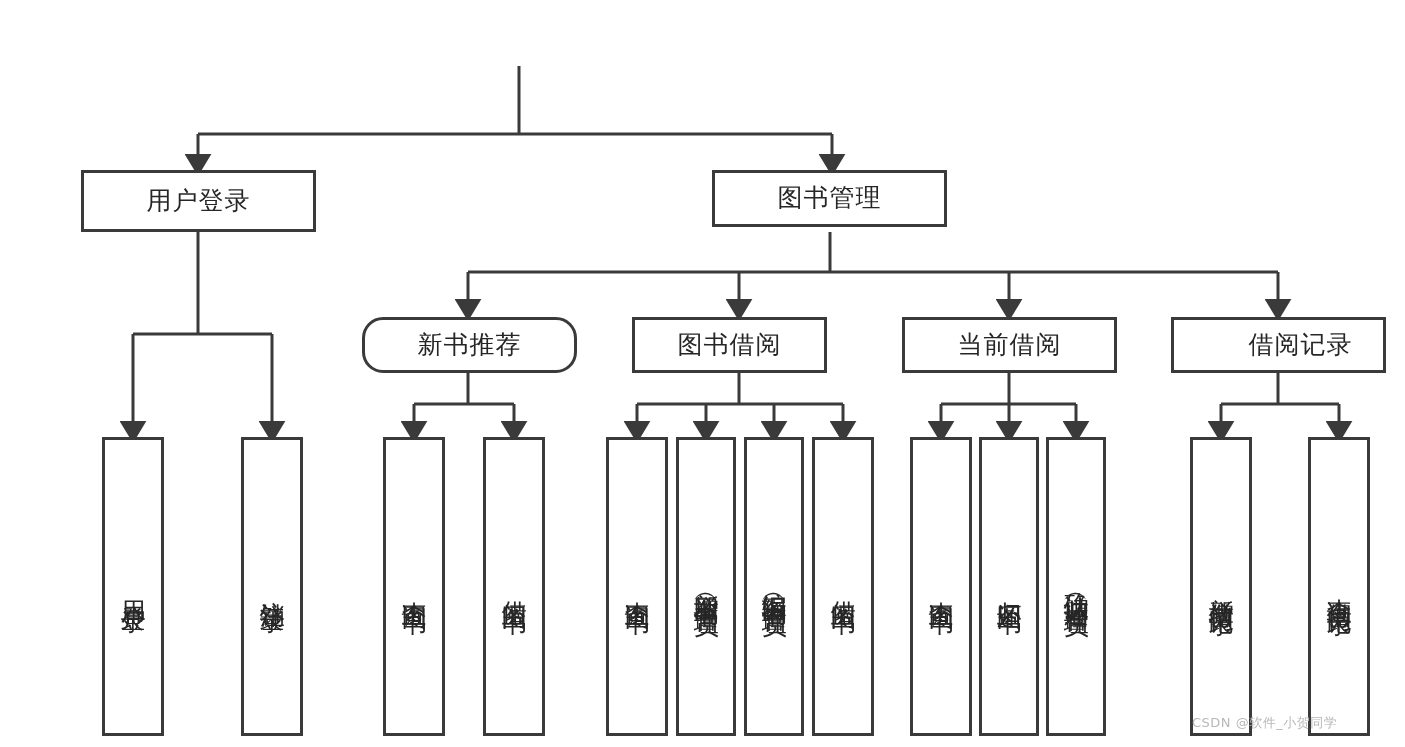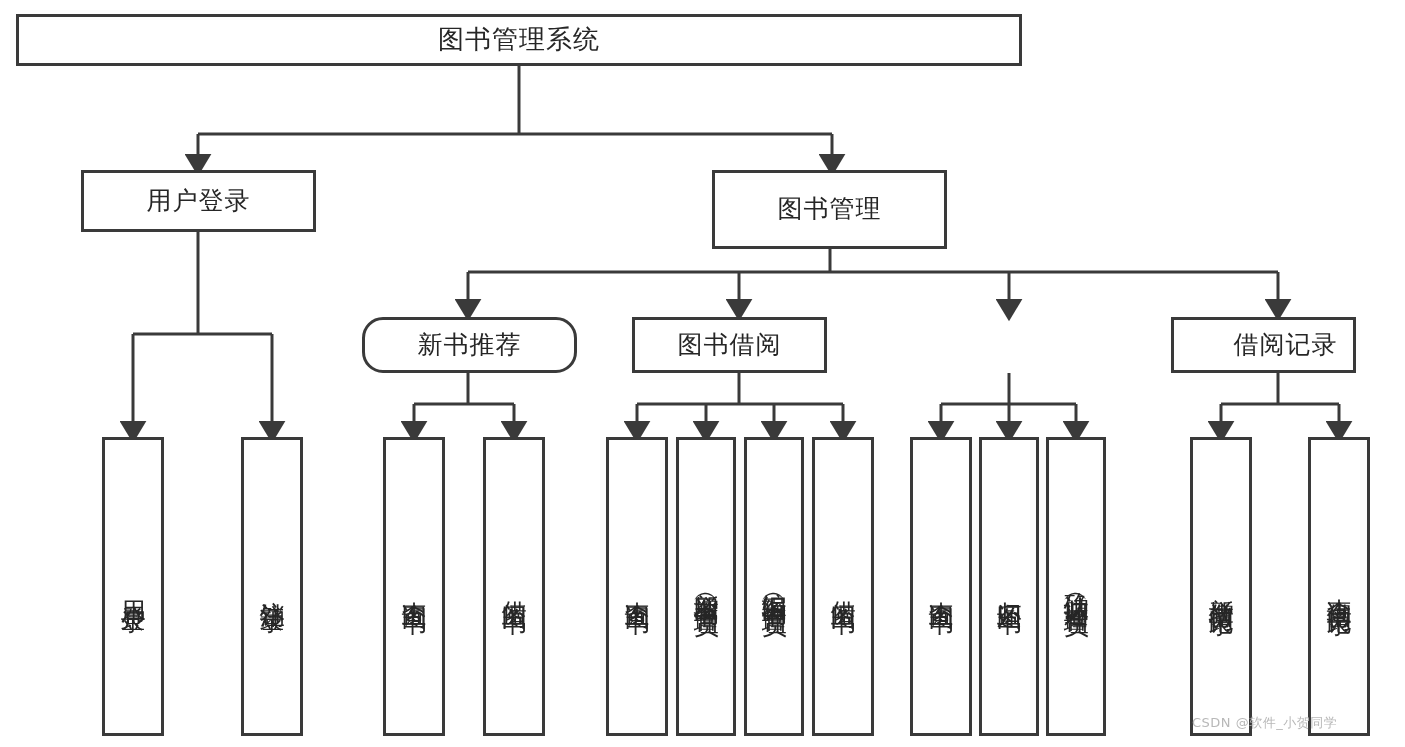--- a/index.html
+++ b/index.html
@@ -113,42 +113,42 @@
       <path d="M1009,404 L1009,425" marker-end="url(#arrow)"></path>
       <path d="M1076,404 L1076,425" marker-end="url(#arrow)"></path>
 
       <path d="M1278,373 L1278,404"></path>
       <path d="M1221,404 L1339,404"></path>
       <path d="M1221,404 L1221,425" marker-end="url(#arrow)"></path>
       <path d="M1339,404 L1339,425" marker-end="url(#arrow)"></path>
     </g>
   </svg>
 
-  <div class="node root" style="left:16px; top:14px; width:1006px; height:52px;">
-    <span class="lbl">图书管理系统</span>
-  </div>
 
   <div class="node" style="left:81px; top:170px; width:235px; height:62px;">
     <span class="lbl">用户登录</span>
   </div>
 
-  <div class="node" style="left:712px; top:170px; width:235px; height:79px;justify-content:center;">
+  <div class="node" style="left:712px; top:170px; width:235px; height:57px;justify-content:center;">
     <span class="lbl">图书管理</span>
   </div>
 
   <div class="node" style="left:362px; top:317px; width:215px; height:56px;border-radius:21px;">
     <span class="lbl">新书推荐</span>
   </div>
 
   <div class="node" style="left:632px; top:317px; width:195px; height:56px;">
     <span class="lbl">图书借阅</span>
   </div>
 
+  <div class="node" style="left:902px; top:317px; width:215px; height:56px;">
+    <span class="lbl">当前借阅</span>
+  </div>
 
-  <div class="node" style="left:1171px; top:317px; width:185px; height:56px;padding-left:44px;">
+  <div class="node" style="left:1171px; top:317px; width:215px; height:56px;padding-left:44px;">
     <span class="lbl">借阅记录</span>
   </div>
 
   <div class="node leaf" style="left:102px; top:437px; width:62px; height:299px;">
     <span class="lbl">用户登录</span>
   </div>
   <div class="node leaf" style="left:241px; top:437px; width:62px; height:299px;">
     <span class="lbl">注销登录</span>
   </div>
 

